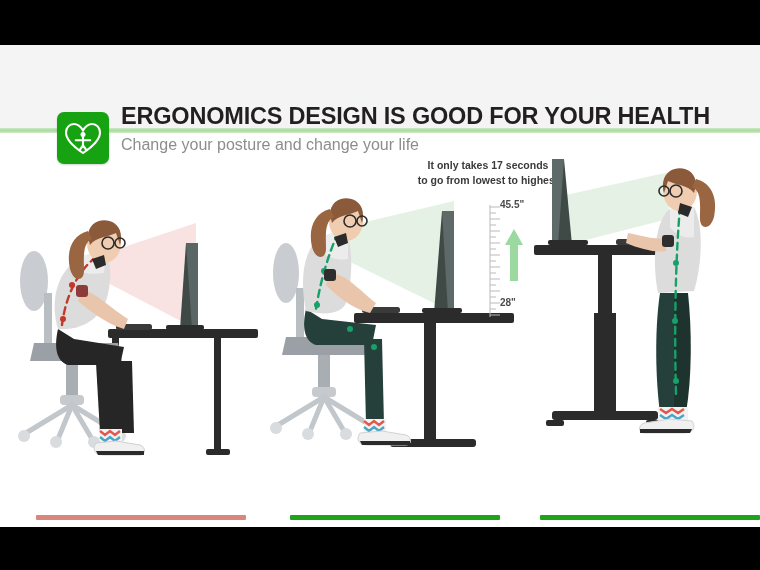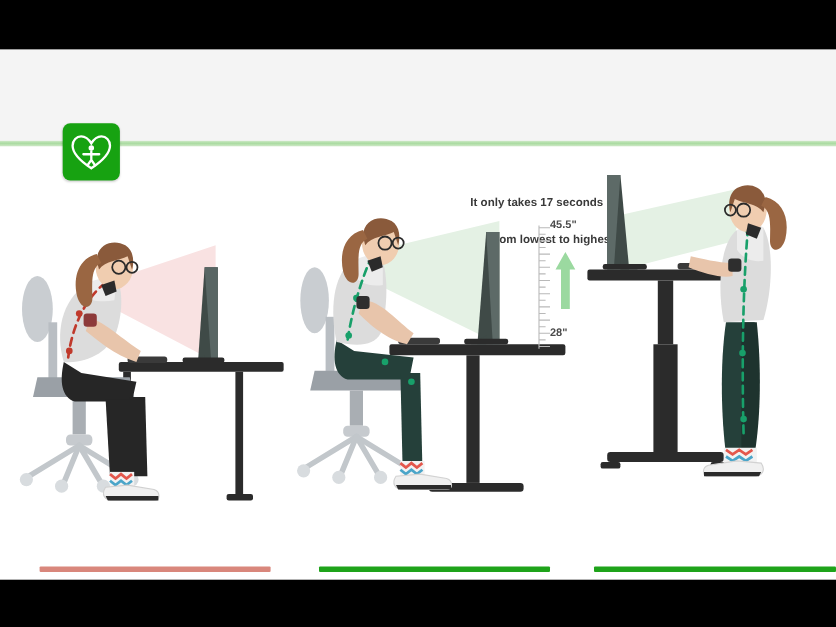--- a/index.html
+++ b/index.html
@@ -120,21 +120,21 @@
   .note {
     position: absolute;
     left: 110px; top: 25px;
     width: 240px;
     text-align: center;
     font-size: 10.5px;
     font-weight: bold;
     color: #3a3a3a;
     line-height: 1.45;
   }
-  .note div { white-space: nowrap; margin-top: 19px; }
+  .note div { white-space: nowrap; }
 
   .ruler {
     position: absolute;
     left: 228px; top: 68px;
     width: 56px; height: 120px;
   }
   .ruler-top-label, .ruler-bottom-label {
     position: absolute;
     left: 14px;
     font-size: 10px;
@@ -163,20 +163,24 @@
         <svg width="52" height="52" viewBox="0 0 52 52">
           <path d="M26 41 C14 33 9 26 9 20.5 C9 15.5 12.6 12 16.8 12 C20.4 12 23.6 14.4 26 18.4
                    C28.4 14.4 31.6 12 35.2 12 C39.4 12 43 15.5 43 20.5 C43 26 38 33 26 41 Z" fill="none" stroke="#ffffff" stroke-width="2.1"></path>
           <circle cx="26" cy="22.5" r="2.5" fill="#ffffff"></circle>
           <path d="M26 25.6 L26 33.4 M26 33.4 L22.6 38.2 M26 33.4 L29.4 38.2
                    M18.8 28.2 L33.2 28.2" stroke="#ffffff" stroke-width="2.1" stroke-linecap="round" fill="none"></path>
         </svg>
       </span>
     </div>
 
+    <div class="title-block">
+      <div class="main-title">ERGONOMICS DESIGN IS GOOD FOR YOUR HEALTH</div>
+      <div class="sub-title">Change your posture and change your life</div>
+    </div>
 
     <div class="panels">
 
       <div class="panel panel-1">
         <div class="art">
           <svg viewBox="0 0 258 340" xmlns="http://www.w3.org/2000/svg">
 
             <polygon points="100,122 196,90 196,196 108,150" fill="#f9e2e2"></polygon>
 
             <rect x="108" y="196" width="150" height="9" rx="2" fill="#2b2b2b"></rect>

